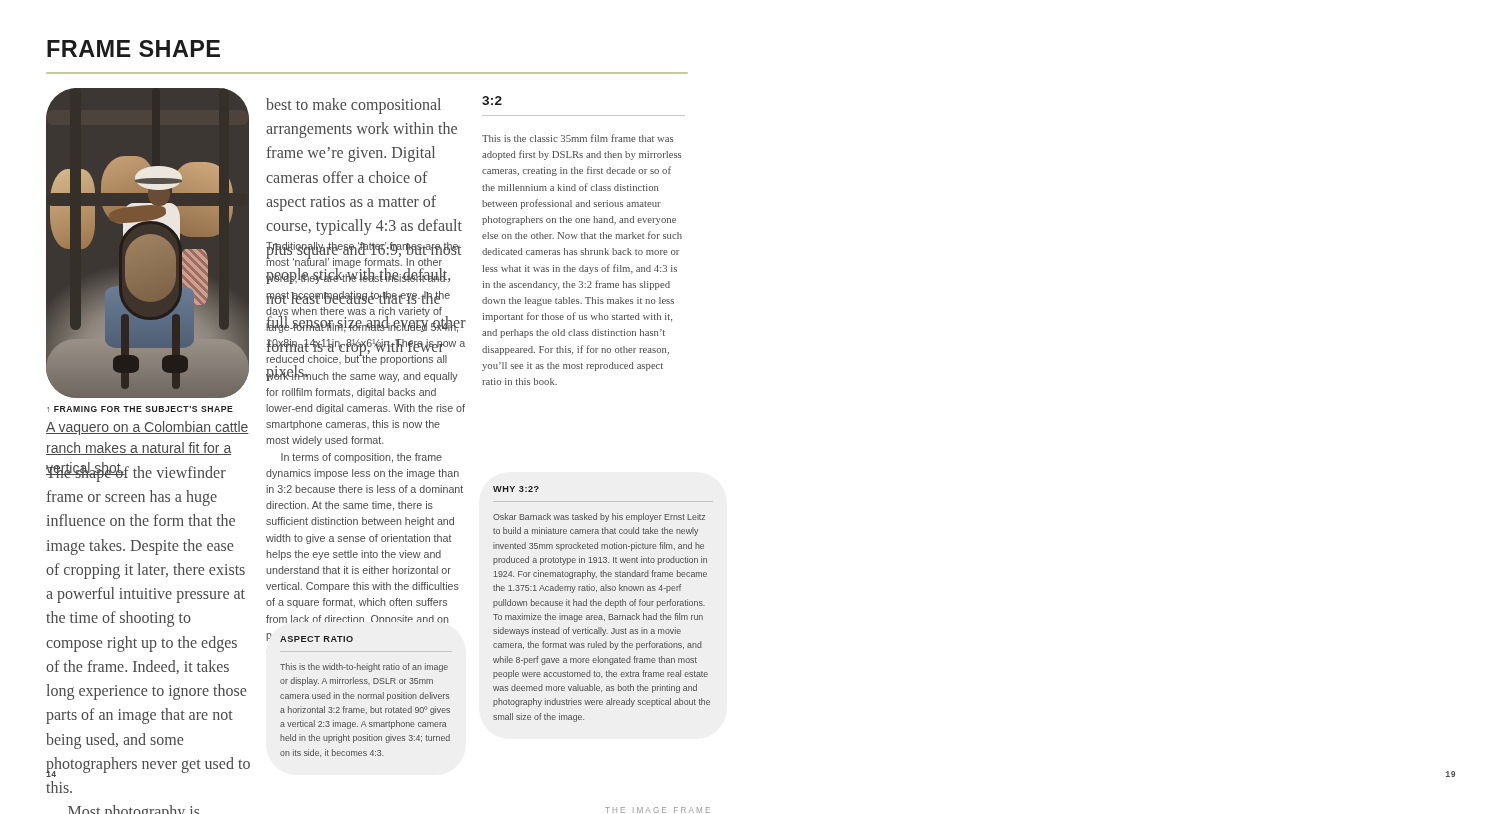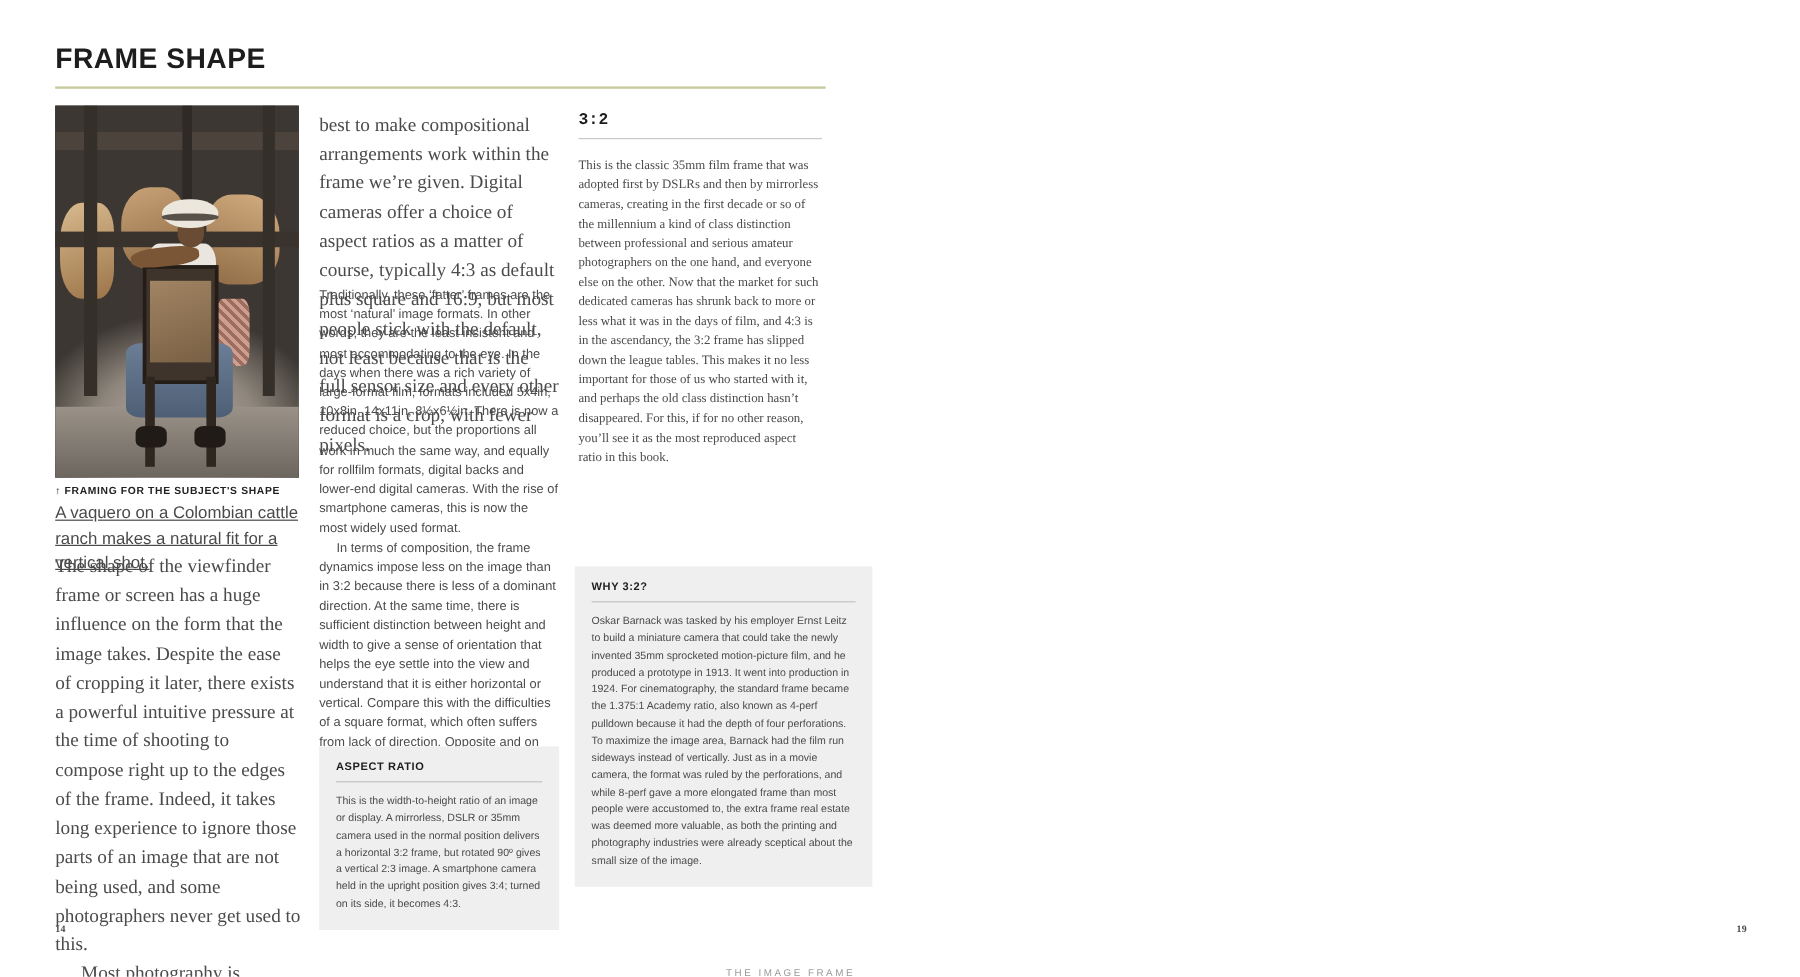--- a/index.html
+++ b/index.html
@@ -1,16 +1,16 @@
 <!DOCTYPE html>
 <html><head>
 <meta charset="utf-8">
 <title>Frame Shape — book spread</title>
 <style>
-  * { box-sizing: border-box; }
+  * { box-sizing: border-box; border-radius: 31px; }
   html, body {
     margin: 0; padding: 0;
     background: #ffffff;
   }
   body {
     width: 1500px; height: 814px;
     font-family: "Liberation Serif", serif;
     color: #3a3a3a;
     overflow: hidden;
   }
@@ -114,21 +114,21 @@
     line-height: 1.515;
     color: #4b4b4b;
     text-align: left;
   }
   .col p { margin: 0; }
   .col p + p { text-indent: 1.35em; }
   .col-1 { left: 46px; top: 461px; width: 205px; }
   .col-2 { left: 266px; top: 93px; width: 200px; }
 
   .sub-head {
-    font-family: Liberation Mono, monospace;
+    font-family: Liberation Sans, sans-serif;
     font-weight: bold;
     font-size: 13.6px;
     color: #1d1d1d;
     letter-spacing: 0.2px;
   }
   .sub-rule {
     height: 1px; background: #c9c9c9;
   }
   .col-2-sub { position: absolute; left: 266px; top: 201px; width: 200px; }
   .col-2-sub .sub-rule { margin: 7px 0 9px; }
@@ -169,21 +169,21 @@
     font-size: 8.8px;
     line-height: 1.62;
     color: #4a4a4a;
   }
   .box-aspect { position: absolute; left: 266px; top: 622px; width: 200px; }
   .box-why    { position: absolute; left: 479px; top: 472px; width: 248px; }
 
   
   .folio {
     position: absolute;
-    font-family: Liberation Serif, serif;
+    font-family: Liberation Mono, monospace;
     font-size: 8.2px;
     color: #6b6b6b;
     letter-spacing: 0.4px;
   }
   .folio.num { font-weight: bold; color: #4a4a4a; }
   .running {
     position: absolute;
     font-family: "Liberation Sans", sans-serif;
     font-size: 8.2px;
     letter-spacing: 2.1px;

